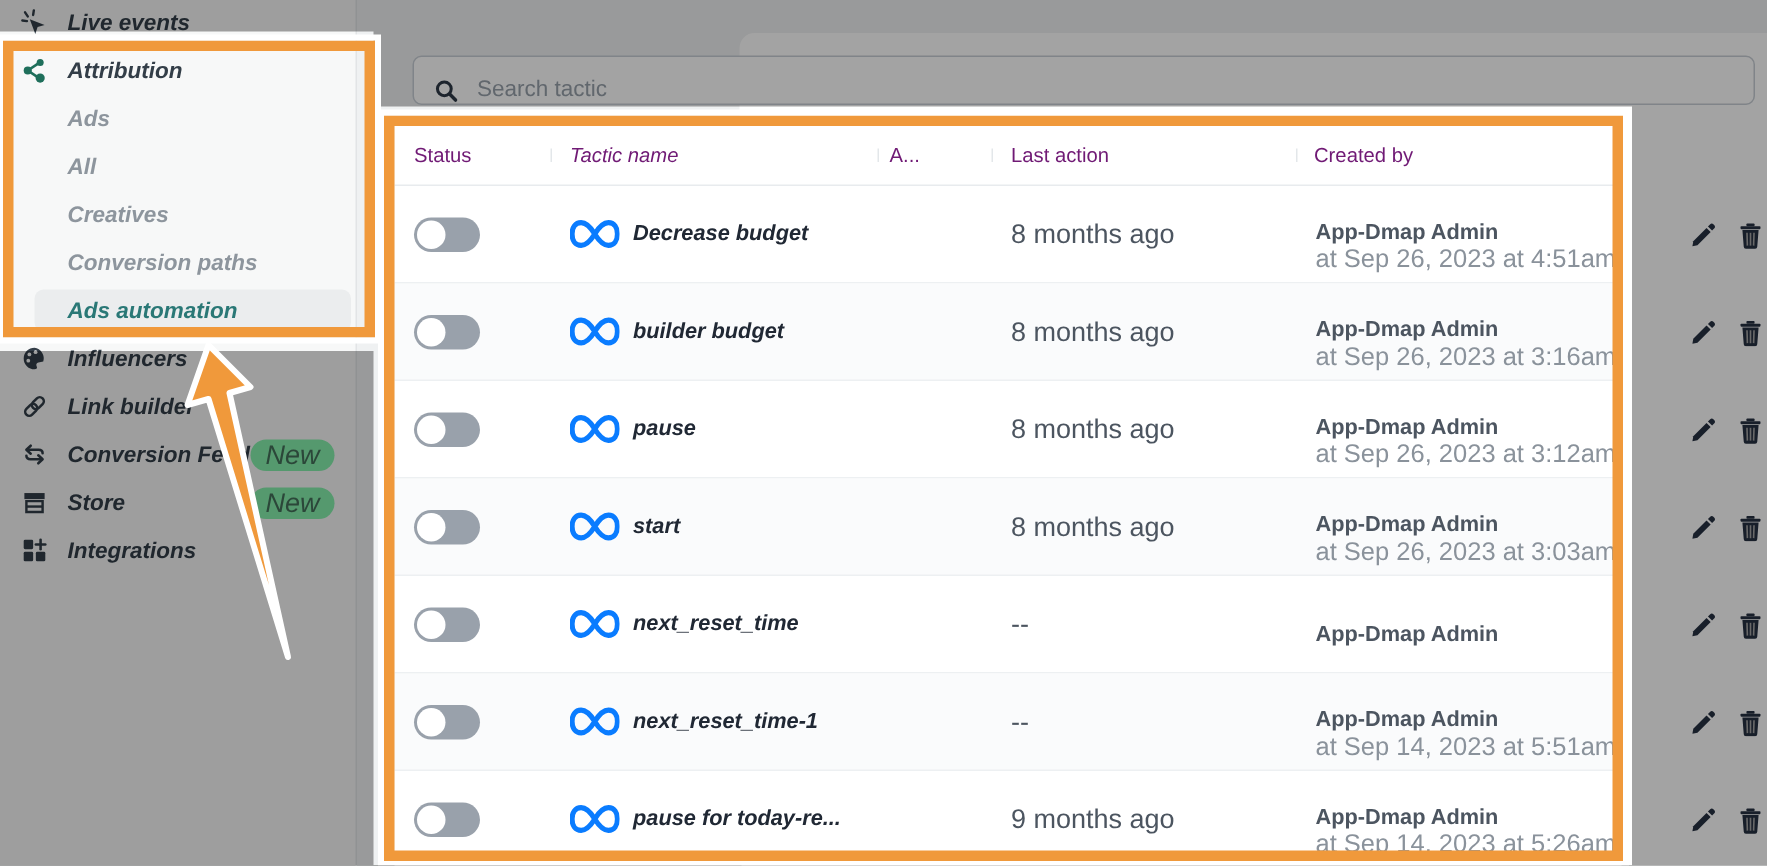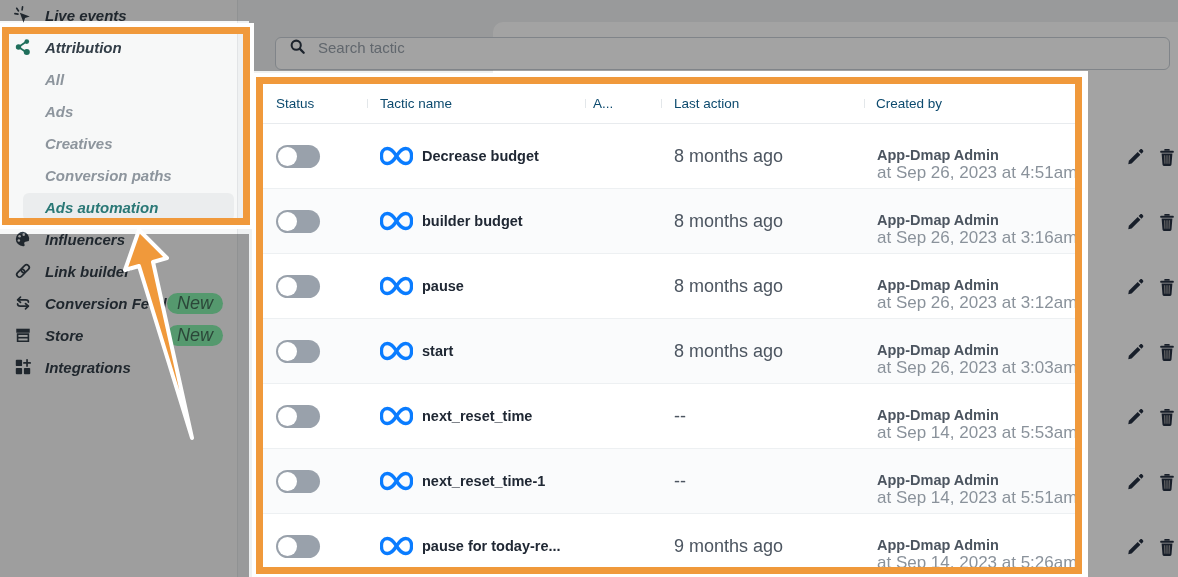--- a/index.html
+++ b/index.html
@@ -18,35 +18,35 @@
   .side-item.active{height:28px;margin:2px 3px 2px 23px;padding-left:22px;
                     background:#EBEDEE;border-radius:6px;color:#2A7876;}
   .badge{margin-left:auto;background:#86efac;color:#44705A;font-size:18px;font-weight:400;
          padding:2px 10px;border-radius:11px;line-height:17px;}
 
   
   .main{position:absolute;left:238px;right:0;top:0;bottom:0;background:#EFF1F2;}
   .card{position:absolute;left:255px;top:22px;width:940px;height:560px;background:#fff;
         border-radius:10px;}
   .search-box{position:absolute;left:275px;top:37px;width:895px;height:33px;background:#fff;
-              border:1px solid #C9CFD6;border-radius:6px;display:flex;align-items:flex-start;
+              border:1px solid #C9CFD6;border-radius:6px;display:flex;align-items:flex-end;
               padding-left:13px;box-sizing:border-box;}
   .search-box input{border:none;outline:none;background:transparent;flex:1;margin-left:10px;
                     font-family:"Liberation Sans",sans-serif;font-size:15px;color:#333E48;}
   .search-box input::placeholder{color:#98A1AB;}
 
   
   .table{position:absolute;left:263px;top:84px;width:818px;}
   .thead{height:39px;display:flex;align-items:center;border-bottom:1px solid #E8EBEE;
          background:#fff;}
-  .th{font-size:13.5px;color:#0c4a6e;padding-left:13px;box-sizing:border-box;position:relative;}
+  .th{font-size:13.5px;color:#701a75;padding-left:13px;box-sizing:border-box;position:relative;}
   .th:not(:first-child)::before{content:'';position:absolute;left:0;top:3px;bottom:3px;
          width:1px;background:#E3E7EA;}
   .c1{width:104px;flex:none;}
-  .c2{width:218px;flex:none;}
+  .c2{width:218px;flex:none;font-style:italic;}
   .c3{width:32px;flex:none;padding-left:8px;}
   .c4{width:203px;flex:none;margin-left:44px;}
   .c5{width:261px;flex:none;padding-left:12px;}
   .tr{height:64px;display:flex;align-items:center;border-bottom:1px solid #EDF0F2;
       background:#fff;}
   .tr:nth-child(even){background:#FAFBFC;}
   .cell{padding-left:13px;box-sizing:border-box;display:flex;align-items:center;}
   .toggle{width:44px;height:23px;border-radius:12px;background:#99A1AB;position:relative;
           cursor:pointer;flex:none;}
   .toggle::after{content:'';position:absolute;left:2px;top:2px;width:19px;height:19px;
@@ -99,24 +99,24 @@
               <g fill="#1F6F5B">
                 <circle cx="5" cy="10" r="3"></circle>
                 <circle cx="14.2" cy="4" r="2.6"></circle>
                 <circle cx="14.2" cy="15.6" r="3.4"></circle>
               </g>
             </svg>
         </span>
         <span>Attribution</span>
       </div>
       <div class="side-item sub">
+        <span>Ads</span>
+      </div>
+      <div class="side-item sub">
         <span>All</span>
-      </div>
-      <div class="side-item sub">
-        <span>Ads</span>
       </div>
       <div class="side-item sub">
         <span>Creatives</span>
       </div>
       <div class="side-item sub">
         <span>Conversion paths</span>
       </div>
       <div class="side-item sub active">
         <span>Ads automation</span>
       </div>
@@ -298,21 +298,20 @@
           <svg viewBox="0 0 48 32" width="33" height="22">
                 <path d="M24 16 C20 9.5 15.5 5 10.8 5 C5 5 2 10 2 16 C2 21.8 5 27 10.8 27 C15.5 27 20 22.5 24 16 C28 9.5 32.5 5 37.2 5 C43 5 46 10 46 16 C46 21.8 43 27 37.2 27 C32.5 27 28 22.5 24 16 Z" fill="none" stroke="#0A7CFF" stroke-width="5" stroke-linejoin="round"></path>
               </svg>
         </span>
         <span class="tname">next_reset_time</span>
       </div>
       <div class="cell c3"></div>
       <div class="cell c4 laction">--</div>
       <div class="cell c5 created" style="display:block;padding-top:14px">
         <div class="nm">App-Dmap Admin</div>
-        <div class="dt">at Sep 14, 2023 at 5:53am</div>
       </div>
     </div>
 
     <div class="tr">
       <div class="cell c1">
             <div class="toggle"></div>
           </div>
       <div class="cell c2">
         <span style="display:flex">
           <svg viewBox="0 0 48 32" width="33" height="22">

